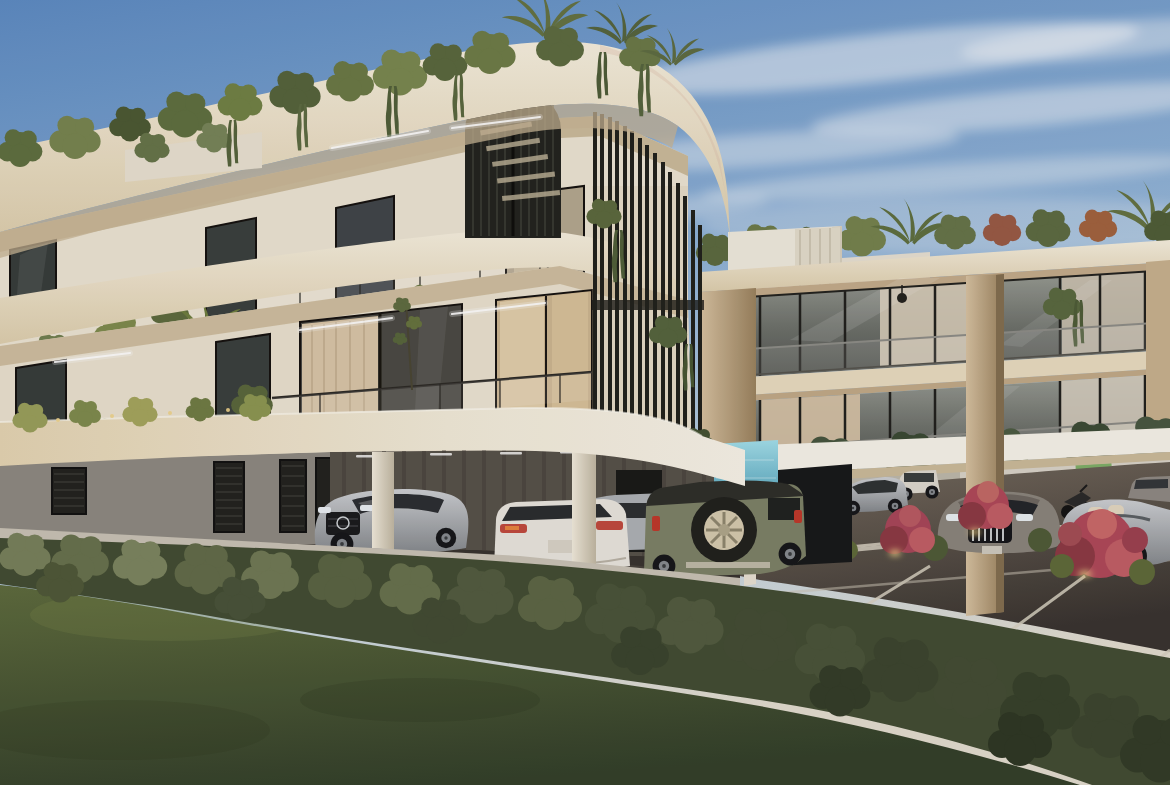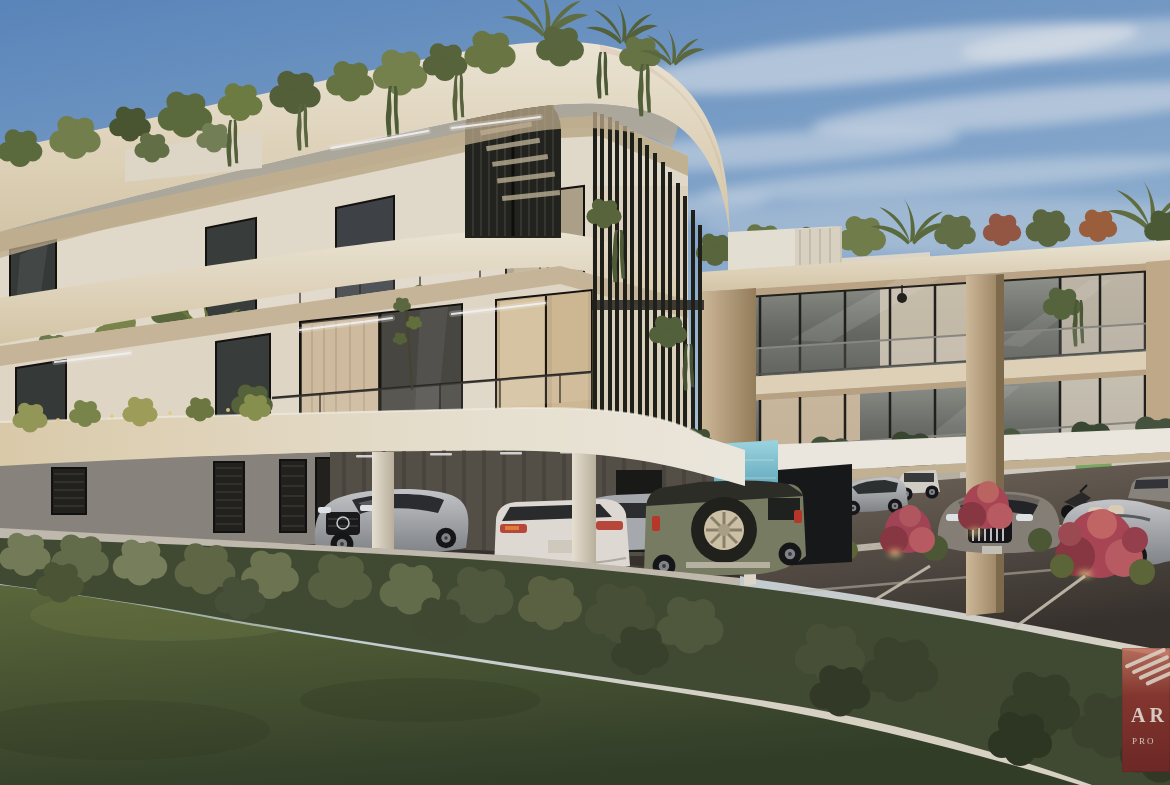--- a/index.html
+++ b/index.html
@@ -598,25 +598,13 @@
     <use href="#tuft" transform="translate(640,648) scale(1.8)" fill="#3a442e"></use>
     <use href="#tuft" transform="translate(840,688) scale(1.9)" fill="#333d29"></use>
     <use href="#tuft" transform="translate(1020,736) scale(2.0)" fill="#2e3825"></use>
   </g>
 </g>
 
 <rect x="0" y="0" width="1170" height="785" fill="#1a1710" opacity=".06"></rect>
 
 </svg>
 
-<div class="watermark">
-  <svg class="wm-emblem" viewBox="0 0 52 42">
-    <g fill="#d9cec2" opacity=".9" transform="rotate(-24 26 21)">
-      <rect x="6" y="8" width="44" height="4" rx="2"></rect>
-      <rect x="10" y="16" width="40" height="4" rx="2"></rect>
-      <rect x="14" y="24" width="36" height="4" rx="2"></rect>
-      <rect x="18" y="32" width="30" height="4" rx="2"></rect>
-    </g>
-  </svg>
-  <div class="wm-line1">AR</div>
-  <div class="wm-line2">PRO</div>
 </div>
-</div>
 
 </body></html>

